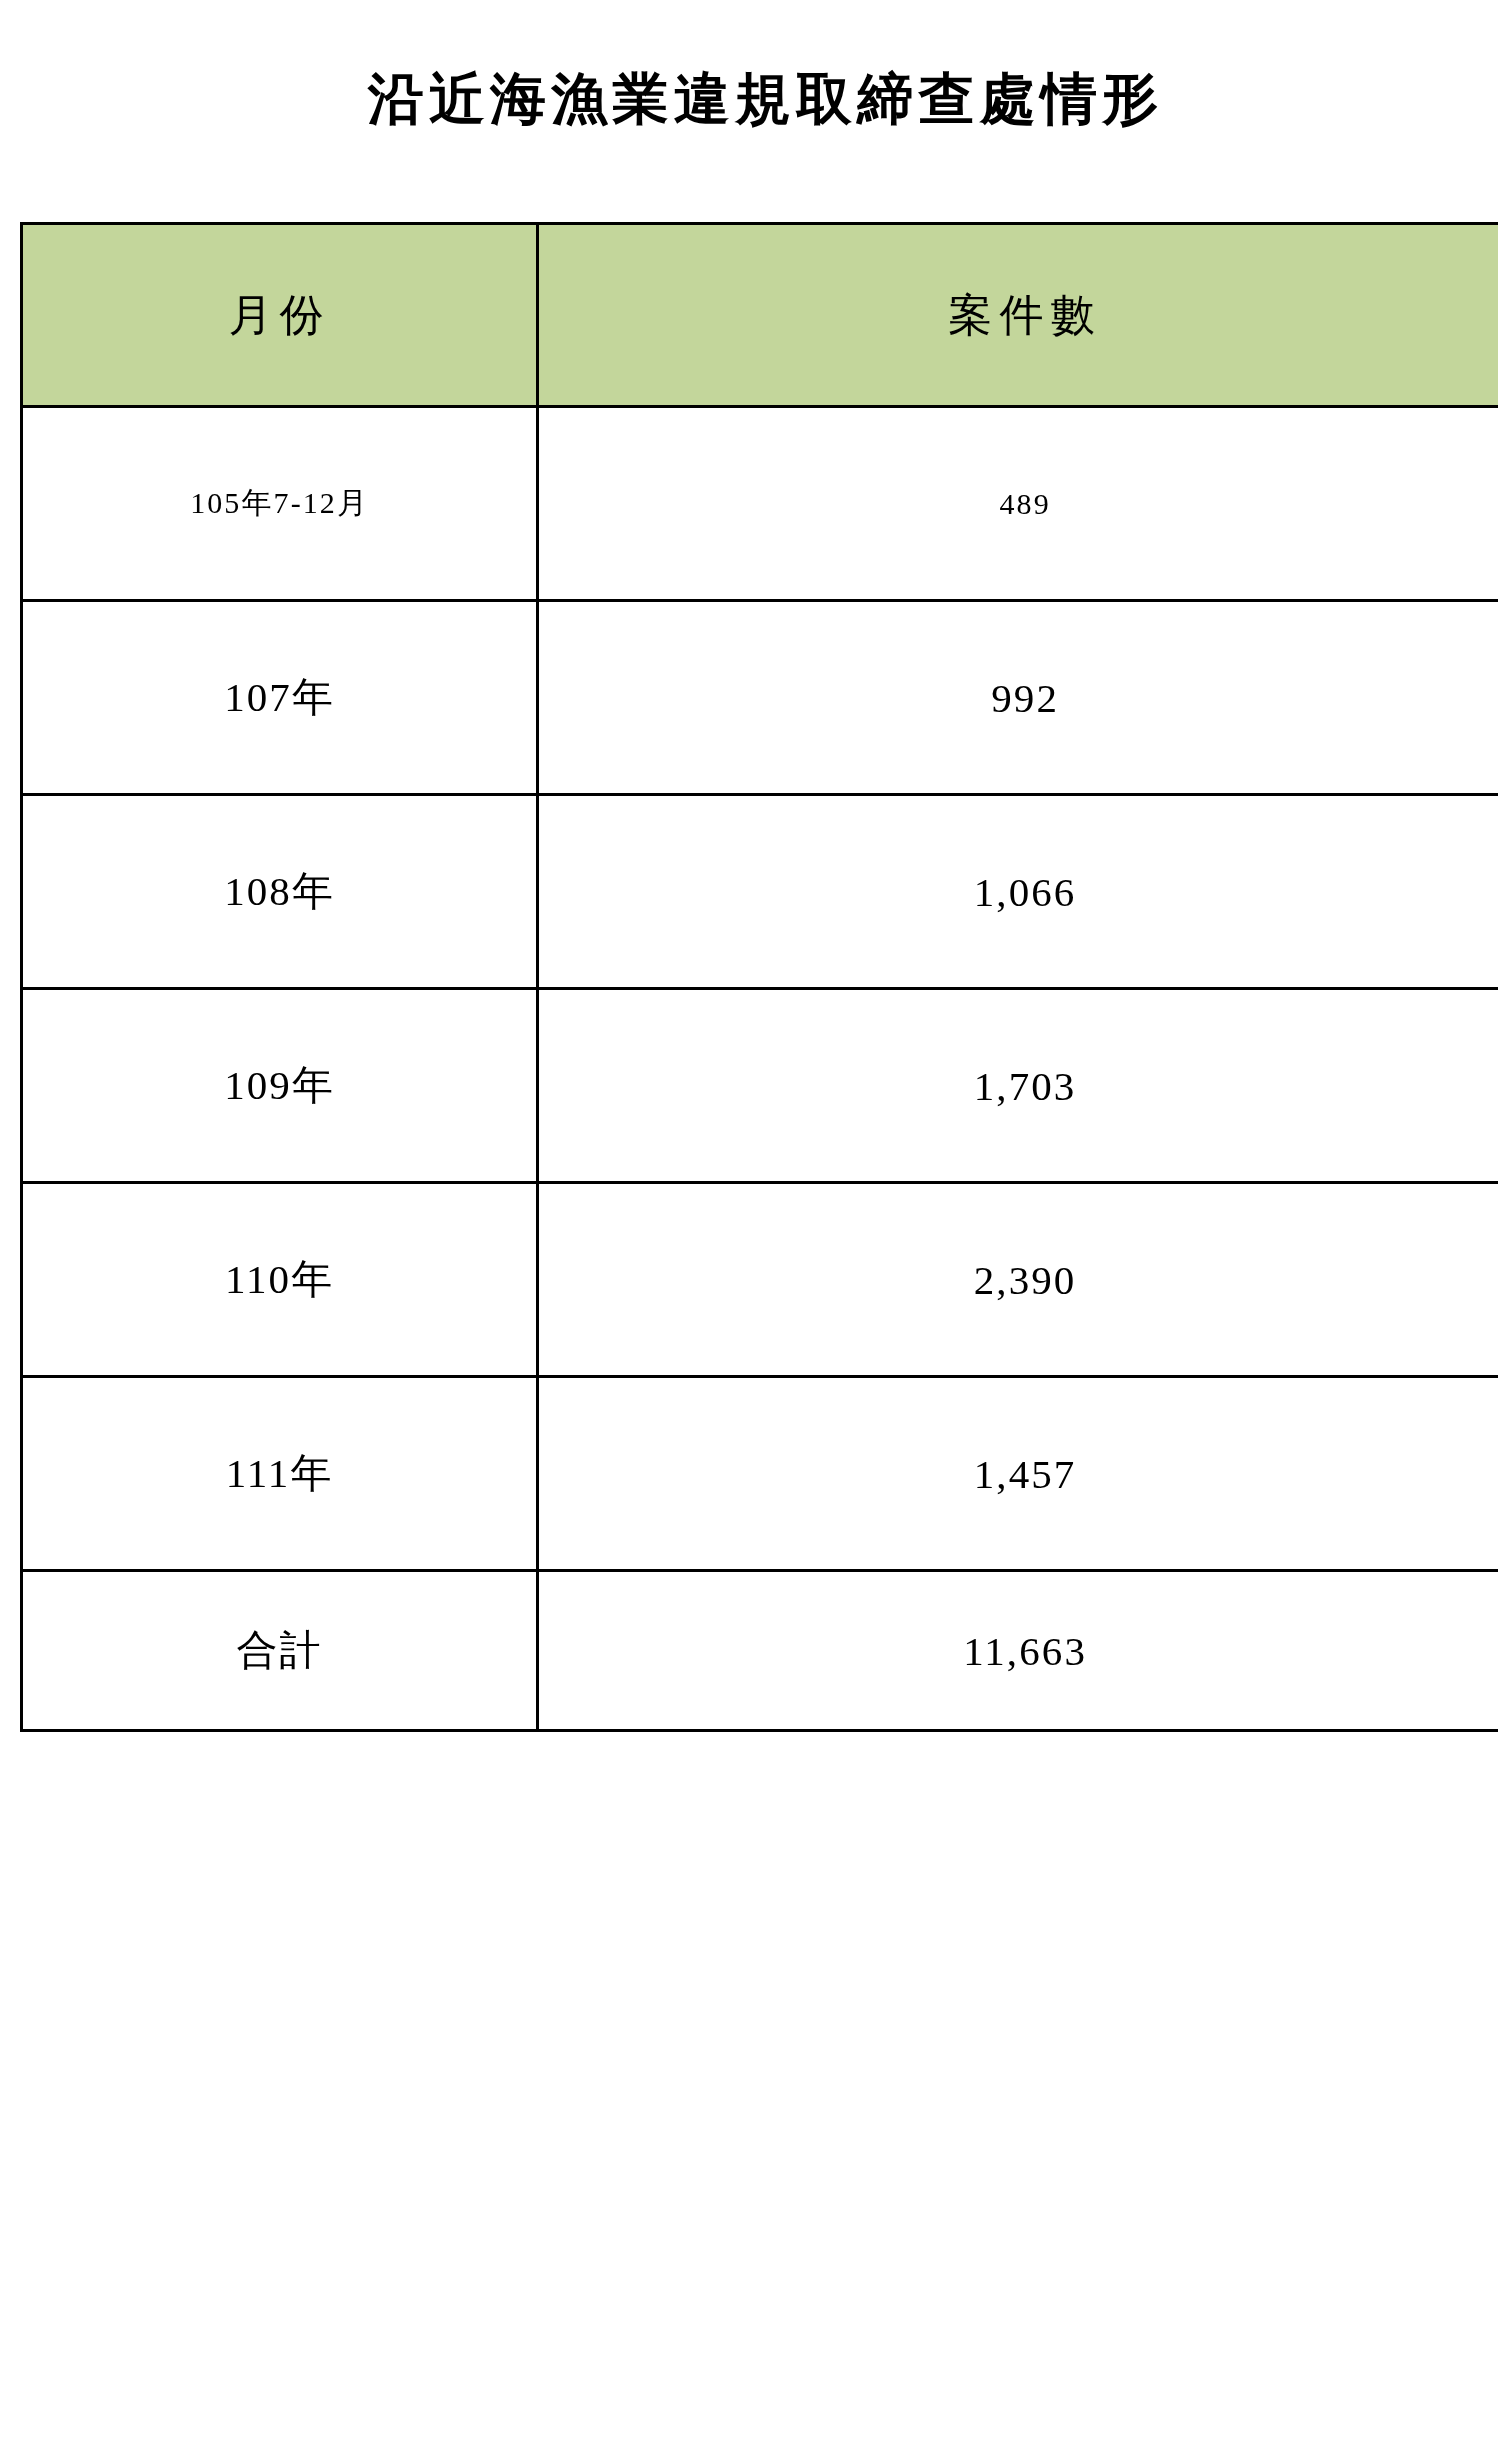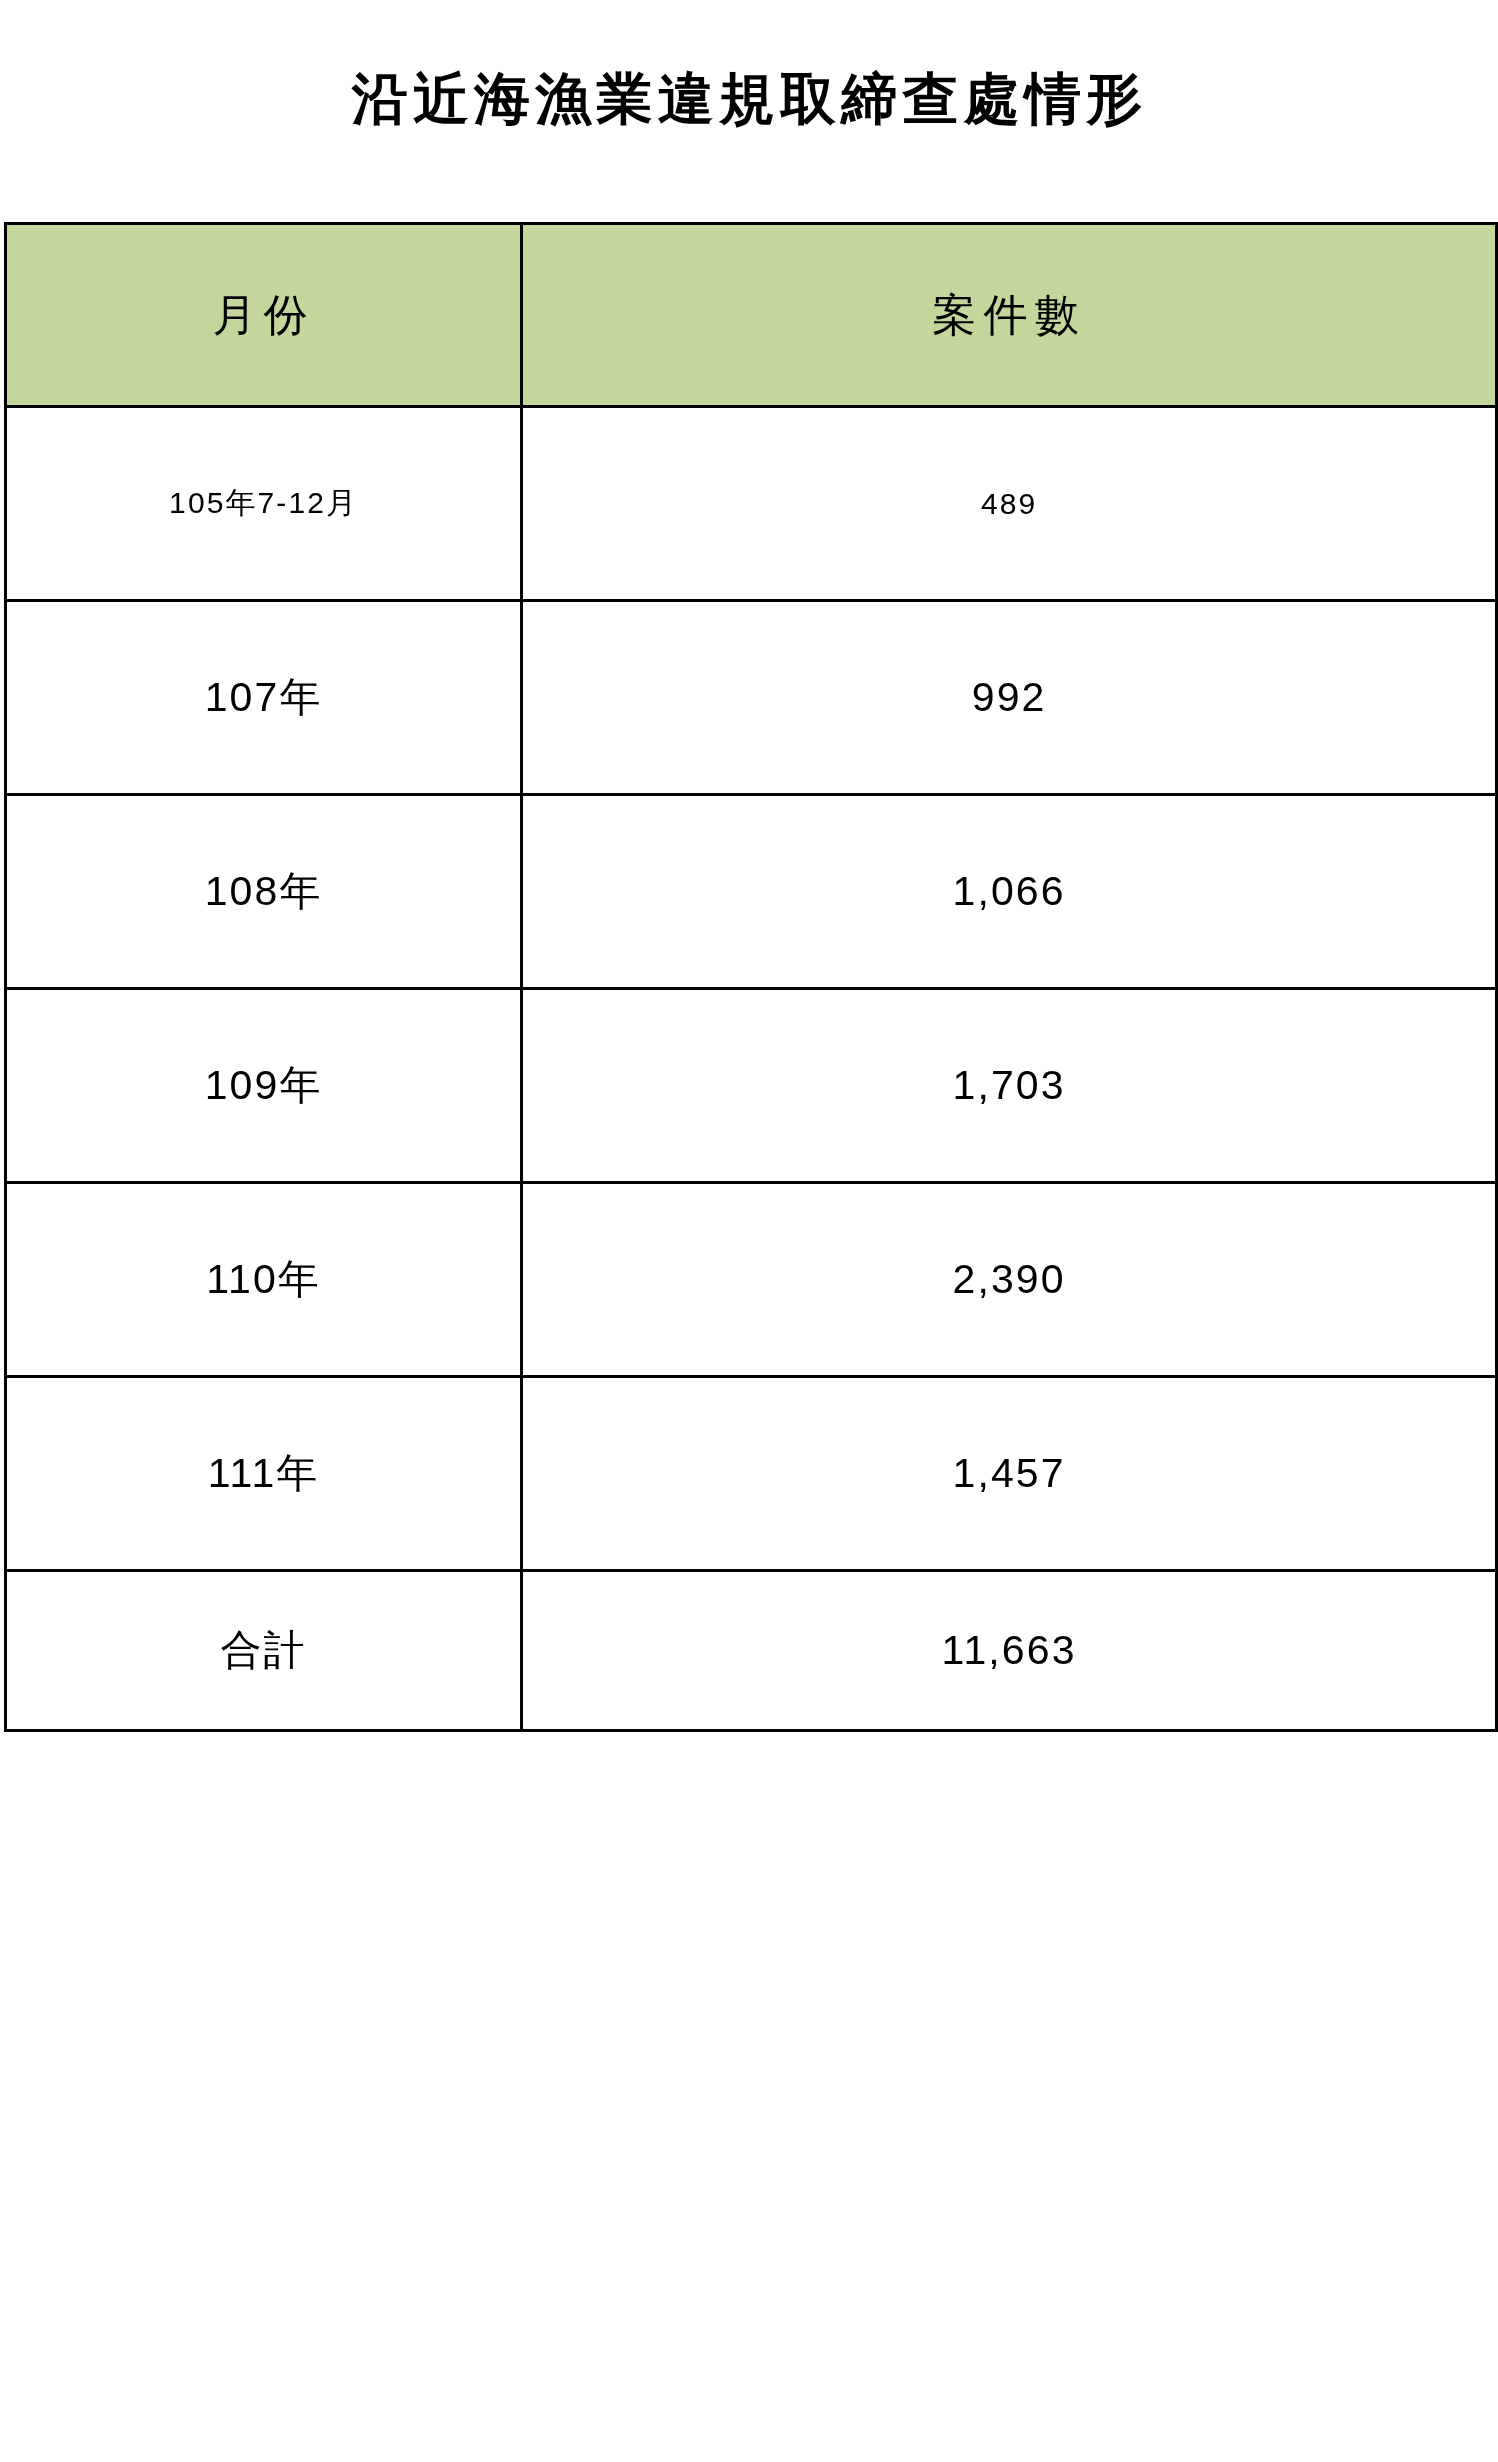--- a/index.html
+++ b/index.html
@@ -12,20 +12,21 @@
     height: 2462px;
     font-family: "DejaVu Serif", "Liberation Serif", serif;
     color: #000000;
     overflow: hidden;
   }
   .page {
     position: relative;
     width: 1482px;
     height: 2462px;
     box-sizing: border-box;
+    margin-left: 16px;
   }
   .doc-title {
     position: absolute;
     top: 62px;
     left: 0;
     width: 1499px;
     text-align: center;
     font-size: 56px;
     font-weight: bold;
     letter-spacing: 5.2px;
@@ -42,21 +43,21 @@
     width: 1491px;
     table-layout: fixed;
   }
   table.data-table col.col-month { width: 516px; }
   table.data-table col.col-count { width: 975px; }
   table.data-table th,
   table.data-table td {
     border: 3.6px solid #000000;
     text-align: center;
     vertical-align: middle;
-    font-family: Liberation Sans, sans-serif;
+    font-family: Liberation Serif, serif;
   }
   table.data-table thead th {
     background: #c3d69b;
     height: 178px;
     font-size: 44px;
     font-weight: normal;
     letter-spacing: 7.2px;
   }
   table.data-table tbody td {
     height: 189px;

